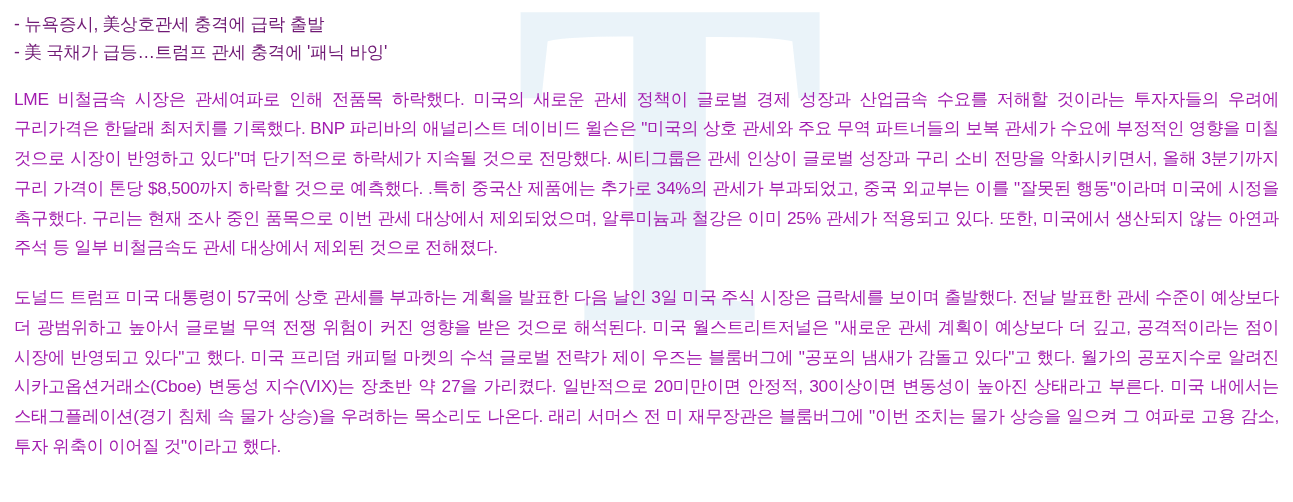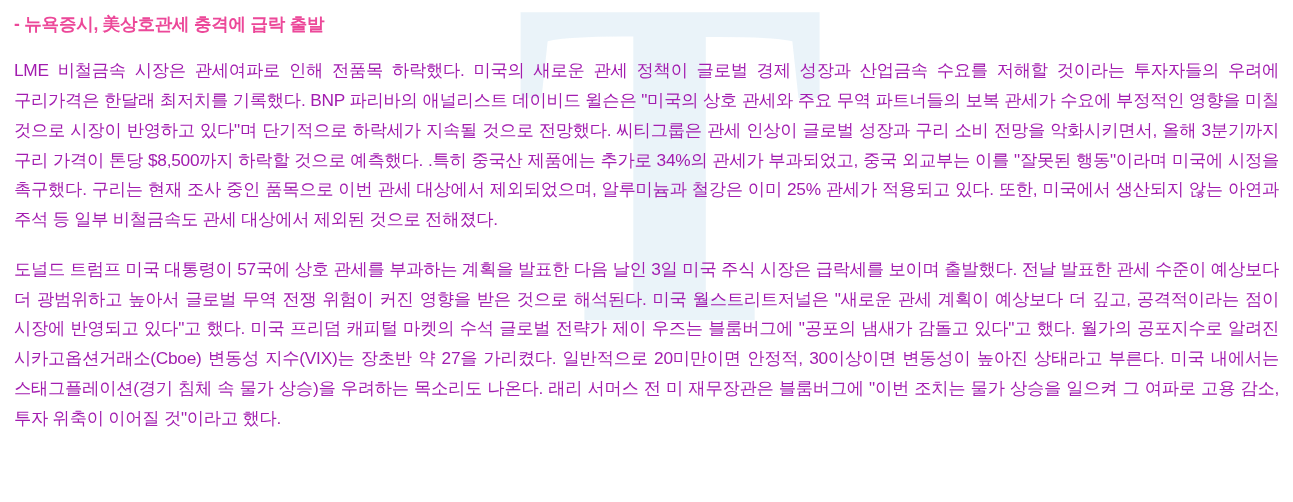--- a/index.html
+++ b/index.html
@@ -34,24 +34,24 @@
     position: relative;
     z-index: 1;
     padding: 10px 14px 0 14px;
     box-sizing: border-box;
   }
   .headlines {
     margin: 0 0 18px 0;
   }
   .headline {
     font-size: 17.5px;
-    font-weight: bold;
+    font-weight: normal;
     line-height: 1.62;
     letter-spacing: -0.2px;
-    color: #ec4899;
+    color: #701a75;
     white-space: nowrap;
   }
   .body-para {
     font-size: 17.3px;
     line-height: 1.72;
     letter-spacing: -0.25px;
     text-align: justify;
     margin: 0 0 20px 0;
     color: #a21caf;
     word-break: keep-all;
@@ -66,18 +66,19 @@
 <div class="watermark">
   <svg viewBox="0 0 300 420" xmlns="http://www.w3.org/2000/svg">
     <text x="150" y="360" text-anchor="middle" font-family="Liberation Serif, serif" font-size="470" font-weight="bold" fill="#d9eaf5">T</text>
   </svg>
 </div>
 
 <div class="page">
 
   <div class="headlines">
     <div class="headline">- 뉴욕증시, 美상호관세 충격에 급락 출발</div>
+    <div class="headline">- 美 국채가 급등…트럼프 관세 충격에 '패닉 바잉'</div>
   </div>
 
   <p class="body-para">LME 비철금속 시장은 관세여파로 인해 전품목 하락했다. 미국의 새로운 관세 정책이 글로벌 경제 성장과 산업금속 수요를 저해할 것이라는 투자자들의 우려에 구리가격은 한달래 최저치를 기록했다. BNP 파리바의 애널리스트 데이비드 윌슨은 "미국의 상호 관세와 주요 무역 파트너들의 보복 관세가 수요에 부정적인 영향을 미칠 것으로 시장이 반영하고 있다"며 단기적으로 하락세가 지속될 것으로 전망했다. 씨티그룹은 관세 인상이 글로벌 성장과 구리 소비 전망을 악화시키면서, 올해 3분기까지 구리 가격이 톤당 $8,500까지 하락할 것으로 예측했다. .특히 중국산 제품에는 추가로 34%의 관세가 부과되었고, 중국 외교부는 이를 "잘못된 행동"이라며 미국에 시정을 촉구했다. 구리는 현재 조사 중인 품목으로 이번 관세 대상에서 제외되었으며, 알루미늄과 철강은 이미 25% 관세가 적용되고 있다. 또한, 미국에서 생산되지 않는 아연과 주석 등 일부 비철금속도 관세 대상에서 제외된 것으로 전해졌다.</p>
   <p class="body-para">도널드 트럼프 미국 대통령이 57국에 상호 관세를 부과하는 계획을 발표한 다음 날인 3일 미국 주식 시장은 급락세를 보이며 출발했다. 전날 발표한 관세 수준이 예상보다 더 광범위하고 높아서 글로벌 무역 전쟁 위험이 커진 영향을 받은 것으로 해석된다. 미국 월스트리트저널은 "새로운 관세 계획이 예상보다 더 깊고, 공격적이라는 점이 시장에 반영되고 있다"고 했다. 미국 프리덤 캐피털 마켓의 수석 글로벌 전략가 제이 우즈는 블룸버그에 "공포의 냄새가 감돌고 있다"고 했다. 월가의 공포지수로 알려진 시카고옵션거래소(Cboe) 변동성 지수(VIX)는 장초반 약 27을 가리켰다. 일반적으로 20미만이면 안정적, 30이상이면 변동성이 높아진 상태라고 부른다. 미국 내에서는 스태그플레이션(경기 침체 속 물가 상승)을 우려하는 목소리도 나온다. 래리 서머스 전 미 재무장관은 블룸버그에 "이번 조치는 물가 상승을 일으켜 그 여파로 고용 감소, 투자 위축이 이어질 것"이라고 했다.</p>
 
 </div>
 
 </body></html>

